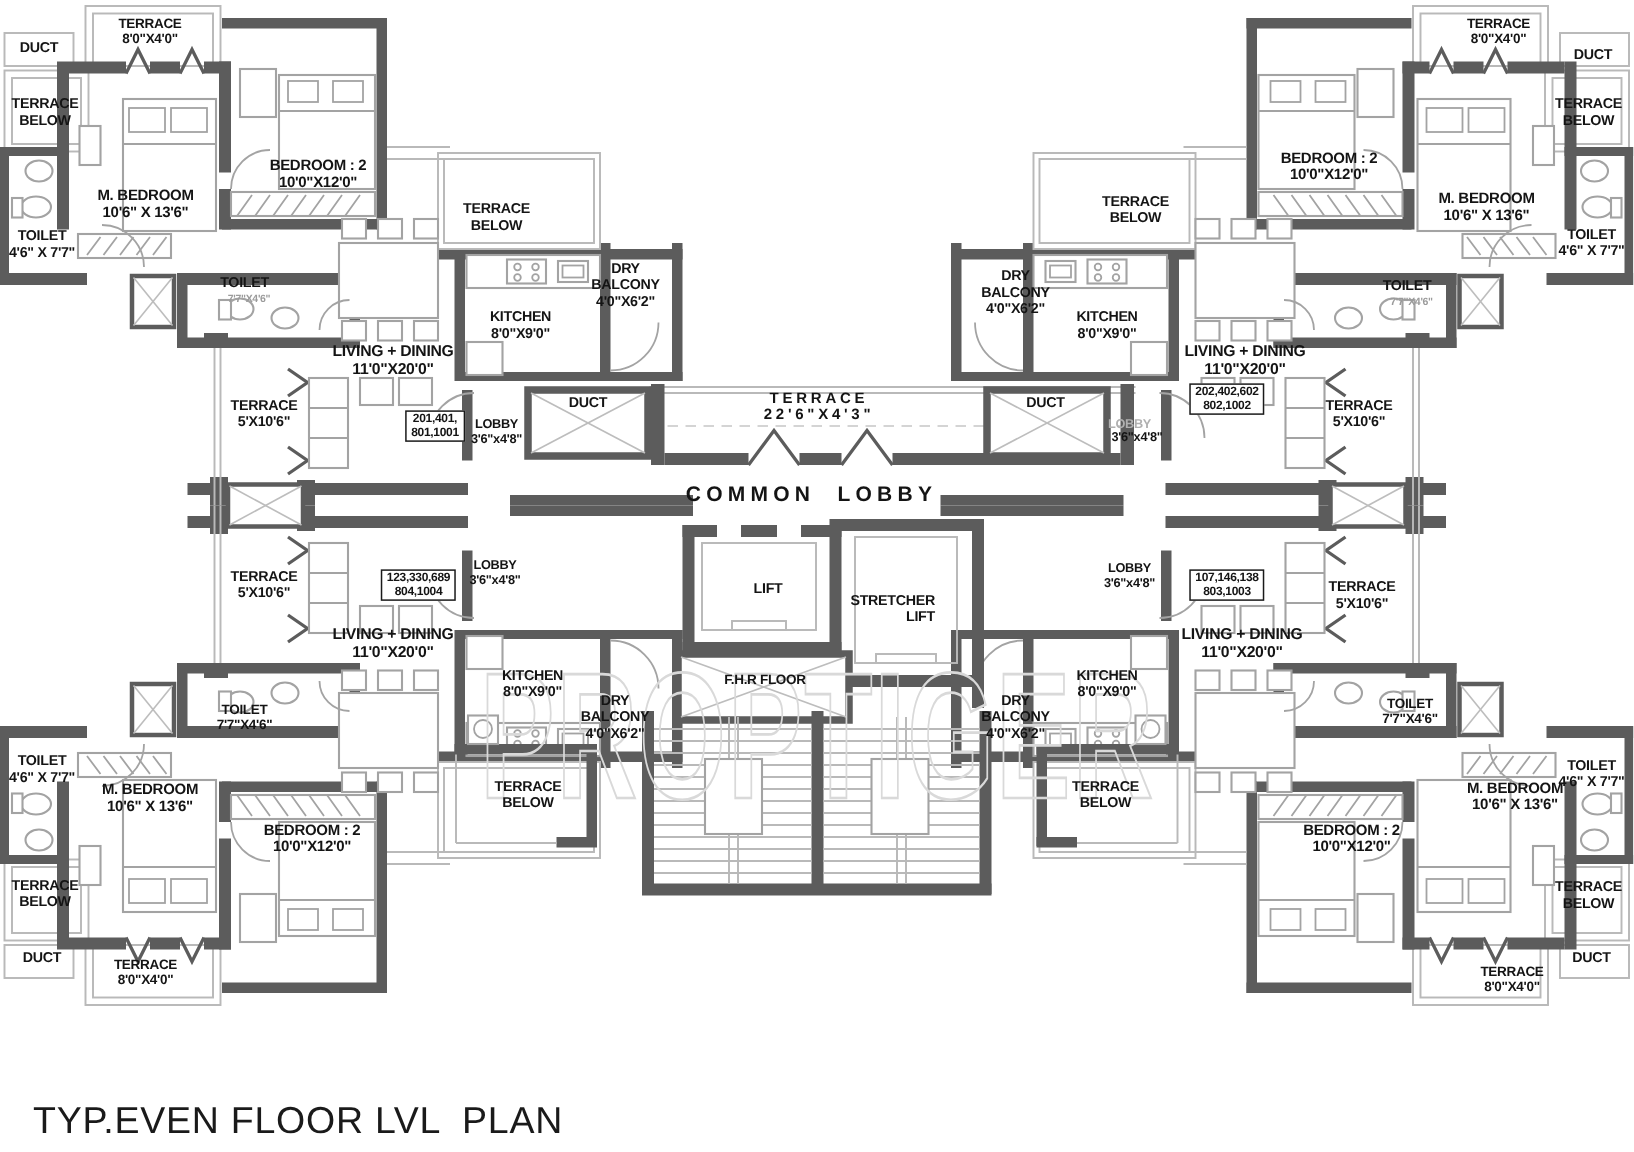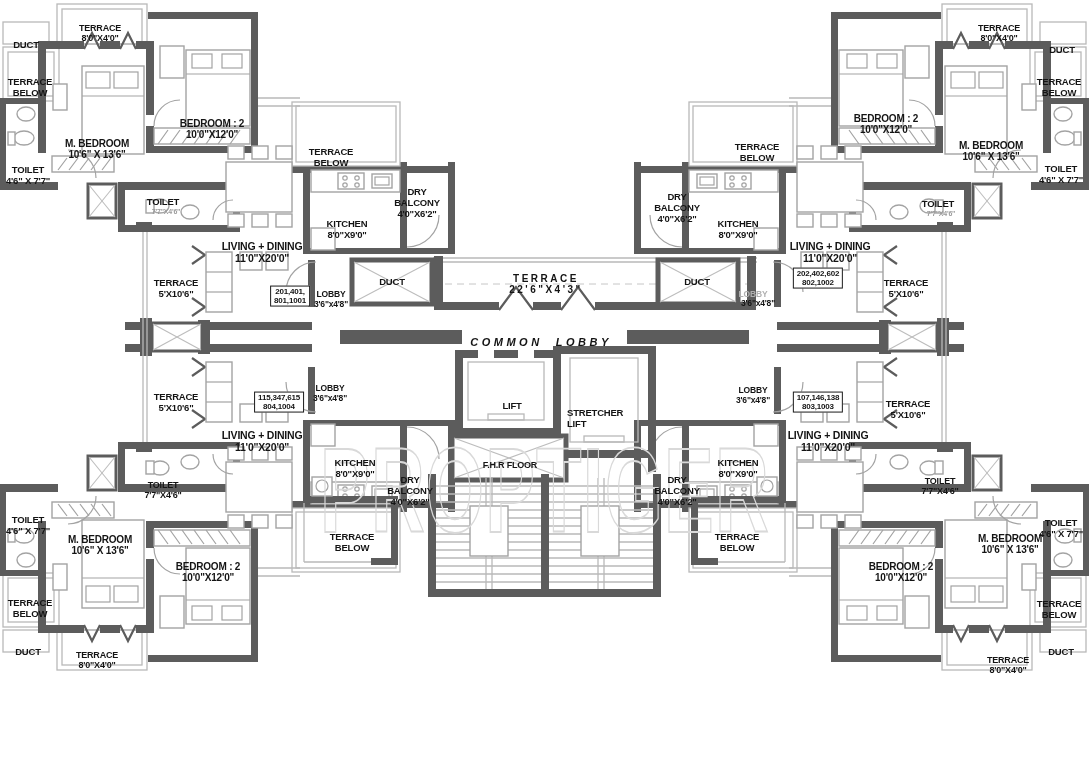--- a/index.html
+++ b/index.html
@@ -13,21 +13,21 @@
   .ch{fill:none;stroke:#5c5c5c;stroke-width:2.2;}
   .fu{fill:#fff;stroke:#a3a3a3;stroke-width:1.4;}
   .fx{fill:none;stroke:#a3a3a3;stroke-width:1.2;}
   .duct{fill:#fff;stroke:#5c5c5c;stroke-width:5;}
   .duct2{fill:#fff;stroke:#5c5c5c;stroke-width:3;}
   .xl{fill:none;stroke:#bdbdbd;stroke-width:1.1;}
   .gap{fill:#fff;}
   .wm{fill:none;stroke:#d9d9d9;stroke-width:1.8;font-family:"Liberation Sans",sans-serif;
       font-weight:700;letter-spacing:2px;}
   
-  #labels-layer{position:absolute;left:0;top:12px;width:1089px;height:654px;}
+  #labels-layer{position:absolute;left:0;top:0;width:1089px;height:654px;}
   .lbl{position:absolute;transform:translate(-50%,-50%);font-weight:700;color:#141414;
        line-height:1.14;text-align:center;white-space:pre;letter-spacing:-0.2px;}
   .numbox{border:1.2px solid #1a1a1a;background:#fff;padding:0 3px;line-height:1.18;}
   .title{position:absolute;left:22px;top:733px;font-size:25px;font-weight:400;color:#1a1a1a;
          letter-spacing:0.5px;white-space:pre;}
 </style>
 </head>
 <body>
 
 <div class="canvas">
@@ -237,43 +237,43 @@
       <div class="lbl" style="left: 166px; top: 200px; font-size: 7px; color: rgb(155, 155, 155);"><div>7'7"X4'6"</div></div>
       <div class="lbl" style="left: 262px; top: 241px; font-size: 10.5px;"><div>LIVING + DINING</div><div>11'0"X20'0"</div></div>
       <div class="lbl" style="left: 347px; top: 218px; font-size: 9.5px;"><div>KITCHEN</div><div>8'0"X9'0"</div></div>
       <div class="lbl" style="left: 417px; top: 191px; font-size: 9.5px;"><div>DRY</div><div>BALCONY</div><div>4'0"X6'2"</div></div>
       <div class="lbl" style="left: 331px; top: 146px; font-size: 9.5px;"><div>TERRACE</div><div>BELOW</div></div>
       <div class="lbl" style="left: 176px; top: 277px; font-size: 9.5px;"><div>TERRACE</div><div>5'X10'6"</div></div>
       <div class="lbl numbox" style="left: 290px; top: 284px; font-size: 8px;"><div>201,401,</div><div>801,1001</div></div>
       <div class="lbl" style="left: 331px; top: 288px; font-size: 8.5px;"><div>LOBBY</div><div>3'6"x4'8"</div></div>
       <div class="lbl" style="left: 392px; top: 270px; font-size: 9.5px;"><div>DUCT</div></div>
       <div class="lbl" style="left: 546px; top: 272px; font-size: 10px; letter-spacing: 2.5px;"><div>TERRACE</div><div>22'6"X4'3"</div></div>
-      <div class="lbl" style="left: 541px; top: 330px; font-size: 11px; letter-spacing: 3.5px; font-style: italic;"><div>COMMON  LOBBY</div></div>
+      <div class="lbl" style="left: 541px; top: 330px; font-size: 14px; letter-spacing: 3.5px;"><div>COMMON  LOBBY</div></div>
       <div class="lbl" style="left: 753px; top: 283px; font-size: 8.5px; color: rgb(176, 176, 176);"><div>LOBBY</div></div>
       <div class="lbl" style="left: 758px; top: 292px; font-size: 8.5px;"><div>3'6"x4'8"</div></div>
       <div class="lbl" style="left: 697px; top: 270px; font-size: 9.5px;"><div>DUCT</div></div>
       <div class="lbl numbox" style="left: 818px; top: 266px; font-size: 8px;"><div>202,402,602</div><div>802,1002</div></div>
       <div class="lbl" style="left: 830px; top: 241px; font-size: 10.5px;"><div>LIVING + DINING</div><div>11'0"X20'0"</div></div>
       <div class="lbl" style="left: 738px; top: 218px; font-size: 9.5px;"><div>KITCHEN</div><div>8'0"X9'0"</div></div>
       <div class="lbl" style="left: 677px; top: 196px; font-size: 9.5px;"><div>DRY</div><div>BALCONY</div><div>4'0"X6'2"</div></div>
       <div class="lbl" style="left: 757px; top: 141px; font-size: 9.5px;"><div>TERRACE</div><div>BELOW</div></div>
       <div class="lbl" style="left: 906px; top: 277px; font-size: 9.5px;"><div>TERRACE</div><div>5'X10'6"</div></div>
       <div class="lbl" style="left: 886px; top: 112px; font-size: 10px;"><div>BEDROOM : 2</div><div>10'0"X12'0"</div></div>
       <div class="lbl" style="left: 991px; top: 139px; font-size: 10px;"><div>M. BEDROOM</div><div>10'6" X 13'6"</div></div>
       <div class="lbl" style="left: 999px; top: 21px; font-size: 9px;"><div>TERRACE</div><div>8'0"X4'0"</div></div>
       <div class="lbl" style="left: 1062px; top: 38px; font-size: 9.5px;"><div>DUCT</div></div>
       <div class="lbl" style="left: 1059px; top: 76px; font-size: 9.5px;"><div>TERRACE</div><div>BELOW</div></div>
       <div class="lbl" style="left: 1061px; top: 163px; font-size: 9.5px;"><div>TOILET</div><div>4'6" X 7'7"</div></div>
       <div class="lbl" style="left: 938px; top: 192px; font-size: 9.5px;"><div>TOILET</div></div>
       <div class="lbl" style="left: 941px; top: 202px; font-size: 7px; color: rgb(155, 155, 155);"><div>7'7"X4'6"</div></div>
       <div class="lbl" style="left: 512px; top: 394px; font-size: 9.5px;"><div>LIFT</div></div>
-      <div class="lbl" style="left: 567px; top: 407px; font-size: 9.5px; transform: translate(0px, -50%); text-align: left;"><div>STRETCHER</div><div>LIFT</div></div>
+      <div class="lbl" style="left: 567px; top: 407px; font-size: 9.5px; transform: translate(0px, -50%); text-align: right;"><div>STRETCHER</div><div>LIFT</div></div>
       <div class="lbl" style="left: 510px; top: 453px; font-size: 9px;"><div>F.H.R FLOOR</div></div>
       <div class="lbl" style="left: 330px; top: 382px; font-size: 8.5px;"><div>LOBBY</div><div>3'6"x4'8"</div></div>
-      <div class="lbl numbox" style="left: 279px; top: 390px; font-size: 8px;"><div>115,347,615</div><div>804,1004</div></div>
+      <div class="lbl numbox" style="left: 279px; top: 390px; font-size: 8px;"><div>123,330,689</div><div>804,1004</div></div>
       <div class="lbl" style="left: 753px; top: 384px; font-size: 8.5px;"><div>LOBBY</div><div>3'6"x4'8"</div></div>
       <div class="lbl numbox" style="left: 818px; top: 390px; font-size: 8px;"><div>107,146,138</div><div>803,1003</div></div>
       <div class="lbl" style="left: 176px; top: 391px; font-size: 9.5px;"><div>TERRACE</div><div>5'X10'6"</div></div>
       <div class="lbl" style="left: 908px; top: 398px; font-size: 9.5px;"><div>TERRACE</div><div>5'X10'6"</div></div>
       <div class="lbl" style="left: 262px; top: 430px; font-size: 10.5px;"><div>LIVING + DINING</div><div>11'0"X20'0"</div></div>
       <div class="lbl" style="left: 828px; top: 430px; font-size: 10.5px;"><div>LIVING + DINING</div><div>11'0"X20'0"</div></div>
       <div class="lbl" style="left: 355px; top: 457px; font-size: 9.5px;"><div>KITCHEN</div><div>8'0"X9'0"</div></div>
       <div class="lbl" style="left: 738px; top: 457px; font-size: 9.5px;"><div>KITCHEN</div><div>8'0"X9'0"</div></div>
       <div class="lbl" style="left: 410px; top: 479px; font-size: 9.5px;"><div>DRY</div><div>BALCONY</div><div>4'0"X6'2"</div></div>
       <div class="lbl" style="left: 677px; top: 479px; font-size: 9.5px;"><div>DRY</div><div>BALCONY</div><div>4'0"X6'2"</div></div>
@@ -288,14 +288,15 @@
       <div class="lbl" style="left: 28px; top: 514px; font-size: 9.5px;"><div>TOILET</div><div>4'6" X 7'7"</div></div>
       <div class="lbl" style="left: 1061px; top: 517px; font-size: 9.5px;"><div>TOILET</div><div>4'6" X 7'7"</div></div>
       <div class="lbl" style="left: 30px; top: 597px; font-size: 9.5px;"><div>TERRACE</div><div>BELOW</div></div>
       <div class="lbl" style="left: 1059px; top: 598px; font-size: 9.5px;"><div>TERRACE</div><div>BELOW</div></div>
       <div class="lbl" style="left: 28px; top: 640px; font-size: 9.5px;"><div>DUCT</div></div>
       <div class="lbl" style="left: 1061px; top: 640px; font-size: 9.5px;"><div>DUCT</div></div>
       <div class="lbl" style="left: 97px; top: 648px; font-size: 9px;"><div>TERRACE</div><div>8'0"X4'0"</div></div>
       <div class="lbl" style="left: 1008px; top: 653px; font-size: 9px;"><div>TERRACE</div><div>8'0"X4'0"</div></div>
     </div>
 
+<div class="title">TYP.EVEN FLOOR LVL  PLAN</div>
 
 </div>
 
 </body></html>

